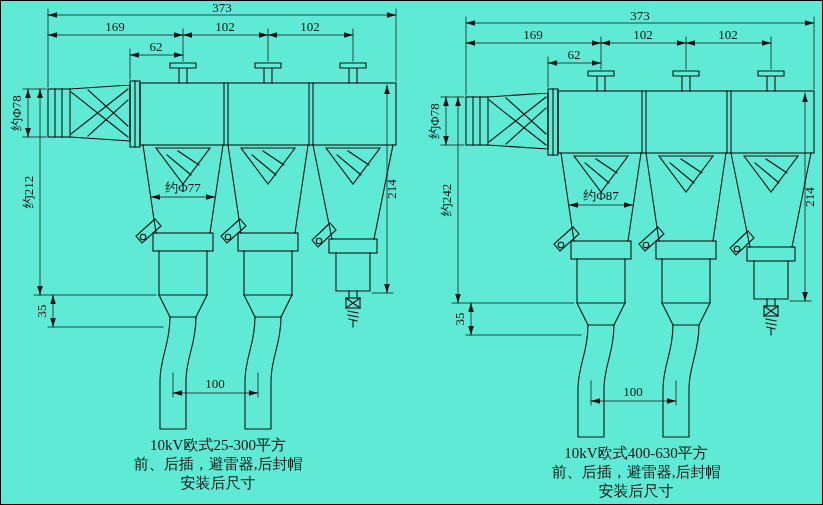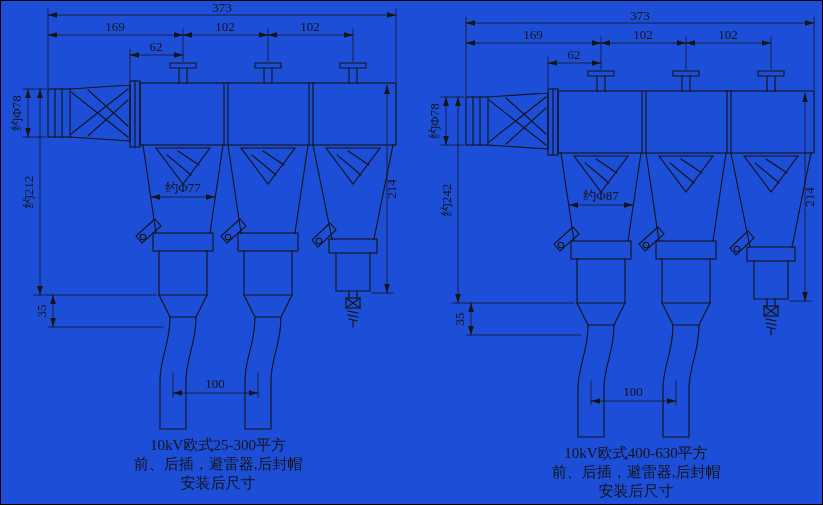--- a/index.html
+++ b/index.html
@@ -1,19 +1,19 @@
 <!DOCTYPE html>
 <html><head>
 <meta charset="utf-8">
 <style>
   html,body{margin:0;padding:0;background:#e8e8e8;}
   .page{
     position:relative;
     width:823px;height:505px;
-    background:#1d4ed8;
+    background:#5eead4;
     border:1px solid #000;
     box-sizing:border-box;
     overflow:hidden;
     font-family:"Liberation Serif", serif;
   }
   svg{display:block;}
   .dt{ font:13px "Liberation Serif", serif; fill:#141414; }
   .cap{ font:15px "Liberation Serif", serif; fill:#141414; }
 </style>
 </head>

